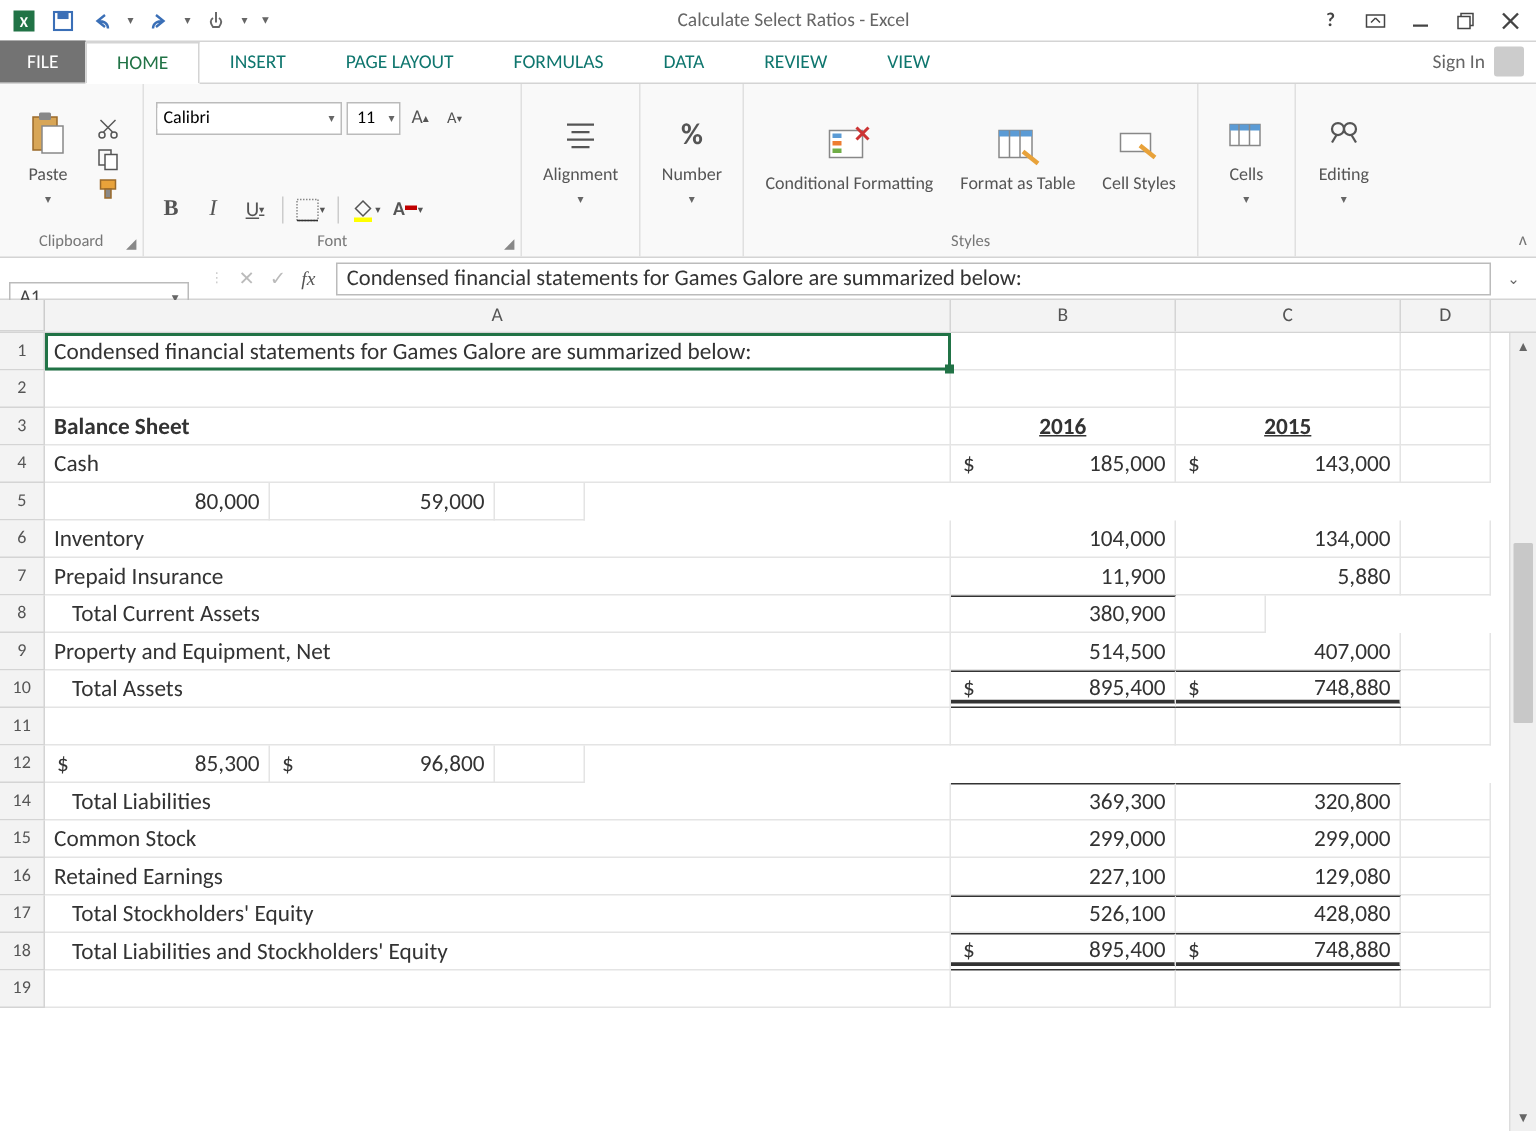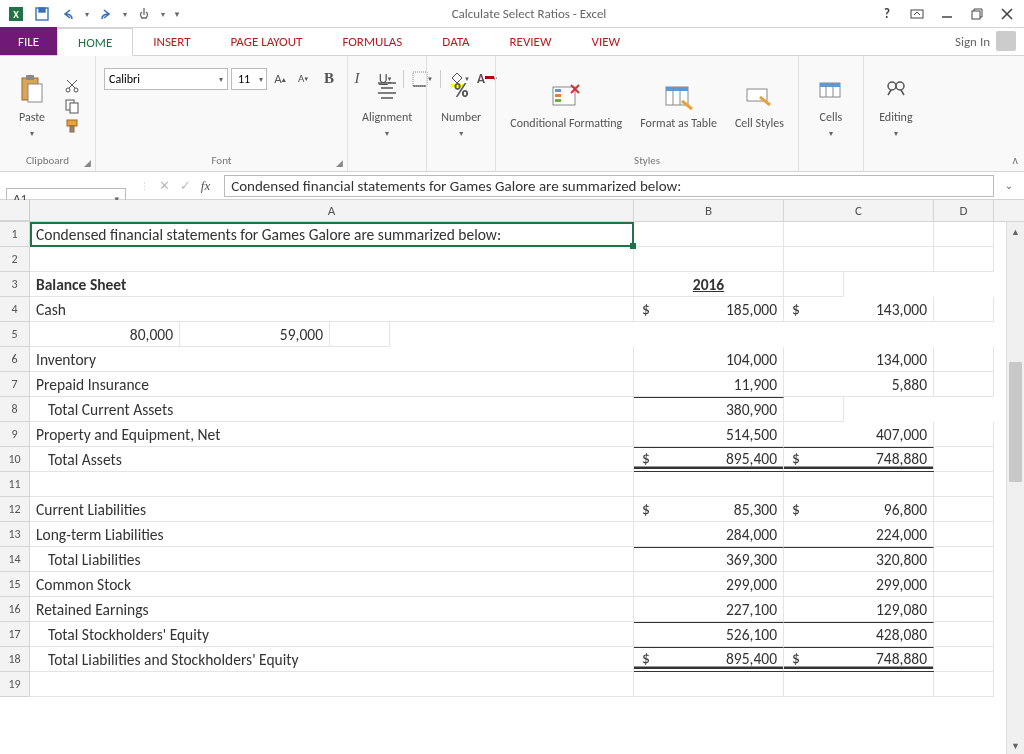--- a/index.html
+++ b/index.html
@@ -7,22 +7,22 @@
 
 .titlebar { height: 28px; background: #fff; border-bottom: 1px solid #d4d4d4; display: flex; align-items: center; padding: 0 4px; }
 .titlebar .qat { display: flex; align-items: center; gap: 2px; }
 .titlebar .qat-btn { width: 24px; height: 22px; display: flex; align-items: center; justify-content: center; color: #666; cursor: default; }
 .titlebar .qat-btn svg { width: 16px; height: 16px; }
 .titlebar .title { flex: 1; text-align: center; color: #666; font-size: 13px; }
 .titlebar .winctl { display: flex; gap: 4px; align-items: center; }
 .titlebar .winctl .wbtn { width: 26px; height: 20px; display: flex; align-items: center; justify-content: center; color: #444; }
 
 .tabs { height: 28px; background: #fff; display: flex; align-items: flex-end; border-bottom: 1px solid #d4d4d4; position: relative; }
-.tabs .file-tab { background: #701a75; color: #fff; padding: 6px 18px; font-size: 13px; height: 28px; display: flex; align-items: center; }
-.tabs .tab { padding: 6px 20px; font-size: 13px; color: #b91c1c; cursor: default; height: 28px; display: flex; align-items: center; }
+.tabs .file-tab { background: #737373; color: #fff; padding: 6px 18px; font-size: 13px; height: 28px; display: flex; align-items: center; }
+.tabs .tab { padding: 6px 20px; font-size: 13px; color: #0f766e; cursor: default; height: 28px; display: flex; align-items: center; }
 .tabs .tab.active { color: #217346; border: 1px solid #d4d4d4; border-bottom: 1px solid #fff; background: #fff; position: relative; top: 1px; }
 .tabs .signin { margin-left: auto; padding: 4px 8px; display: flex; align-items: center; gap: 6px; color: #666; }
 .tabs .signin .avatar { width: 20px; height: 20px; background: #ccc; border-radius: 2px; }
 
 .ribbon { height: 116px; background: #f9f9f9; border-bottom: 1px solid #d4d4d4; display: flex; position: relative; }
 .ribbon .group { border-right: 1px solid #e0e0e0; padding: 4px 8px 2px 8px; display: flex; flex-direction: column; justify-content: space-between; }
 .ribbon .group-body { flex: 1; display: flex; gap: 6px; align-items: center; }
 .ribbon .group-label { text-align: center; font-size: 11px; color: #777; padding: 2px 0; position: relative; }
 .ribbon .group-label .launcher { position: absolute; right: -4px; bottom: 1px; font-size: 9px; color: #888; }
 .ribbon .bigbtn { display: flex; flex-direction: column; align-items: center; justify-content: center; gap: 4px; padding: 4px 6px; font-size: 12px; color: #555; min-width: 48px; }
@@ -181,21 +181,21 @@
               <rect x="3" y="2" width="10" height="6"></rect>
               <rect x="6" y="8" width="4" height="6" fill="#888"></rect>
             </svg>
           </div>
       </div>
     </div>
     <div class="group-label"><span>Clipboard</span><span class="launcher">◢</span></div>
   </div>
 
   <div class="group fontgroup" style="width:252px;">
-    <div class="group-body" style="align-items:stretch; gap:6px; padding-top:6px;">
+    <div class="group-body" style="flex-direction:column; align-items:stretch; gap:6px; padding-top:6px;justify-content:space-between;">
       <div class="row">
         <div class="fontbox">
             <input style="width: 110px;" value="Calibri">
             <span style="padding:0 4px;font-size:8px;color:#666;">▾</span>
           </div>
         <div class="fontbox">
             <input style="width: 24px; text-align: center;" value="11">
             <span style="padding:0 3px;font-size:8px;color:#666;">▾</span>
           </div>
         <div class="smallbtn" style="font-size:13px;">A<sup style="font-size:8px;">▴</sup></div>
@@ -385,20 +385,23 @@
           <span></span>
         </div>
         <div class="cell D"></div>
       </div>
       <div class="row">
         <div class="rh">3</div>
         <div class="cell A bold">Balance Sheet</div>
         <div class="cell B header">
           <span>2016</span>
         </div>
+        <div class="cell C header">
+          <span>2015</span>
+        </div>
         <div class="cell D"></div>
       </div>
       <div class="row">
         <div class="rh">4</div>
         <div class="cell A">Cash</div>
         <div class="cell B">
           <span class="sym">$</span>
           <span>185,000</span>
         </div>
         <div class="cell C">
@@ -477,39 +480,27 @@
         <div class="cell B">
           <span></span>
         </div>
         <div class="cell C">
           <span></span>
         </div>
         <div class="cell D"></div>
       </div>
       <div class="row">
         <div class="rh">12</div>
-        <div class="cell A">Current Liabilities</div>
         <div class="cell B">
           <span class="sym">$</span>
           <span>85,300</span>
         </div>
         <div class="cell C">
           <span class="sym">$</span>
           <span>96,800</span>
-        </div>
-        <div class="cell D"></div>
-      </div>
-      <div class="row">
-        <div class="rh">13</div>
-        <div class="cell A">Long-term Liabilities</div>
-        <div class="cell B">
-          <span>284,000</span>
-        </div>
-        <div class="cell C">
-          <span>224,000</span>
         </div>
         <div class="cell D"></div>
       </div>
       <div class="row">
         <div class="rh">14</div>
         <div class="cell A indent">Total Liabilities</div>
         <div class="cell B bt">
           <span>369,300</span>
         </div>
         <div class="cell C bt">

